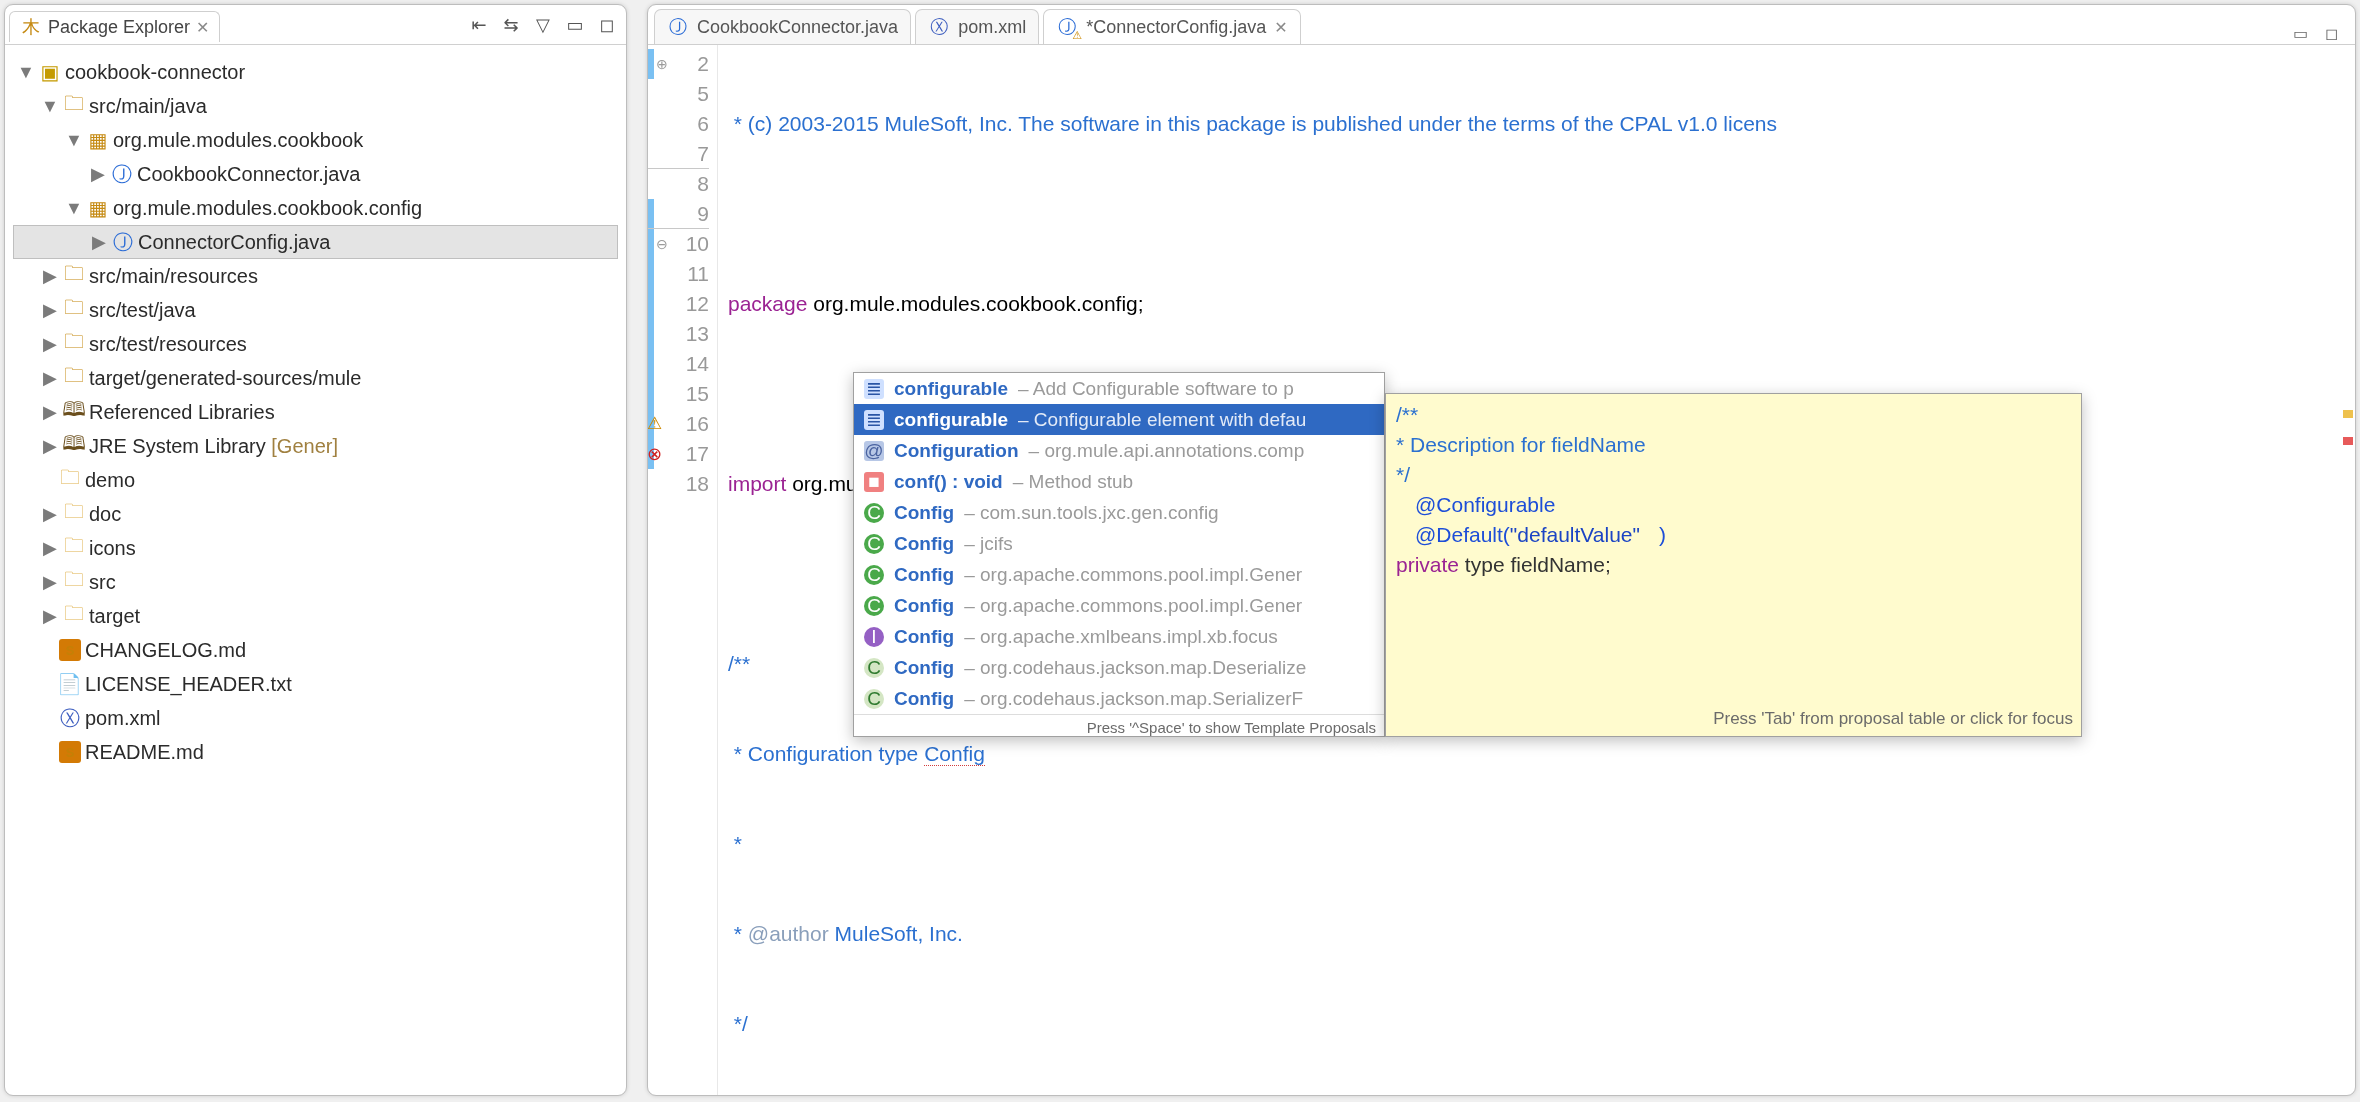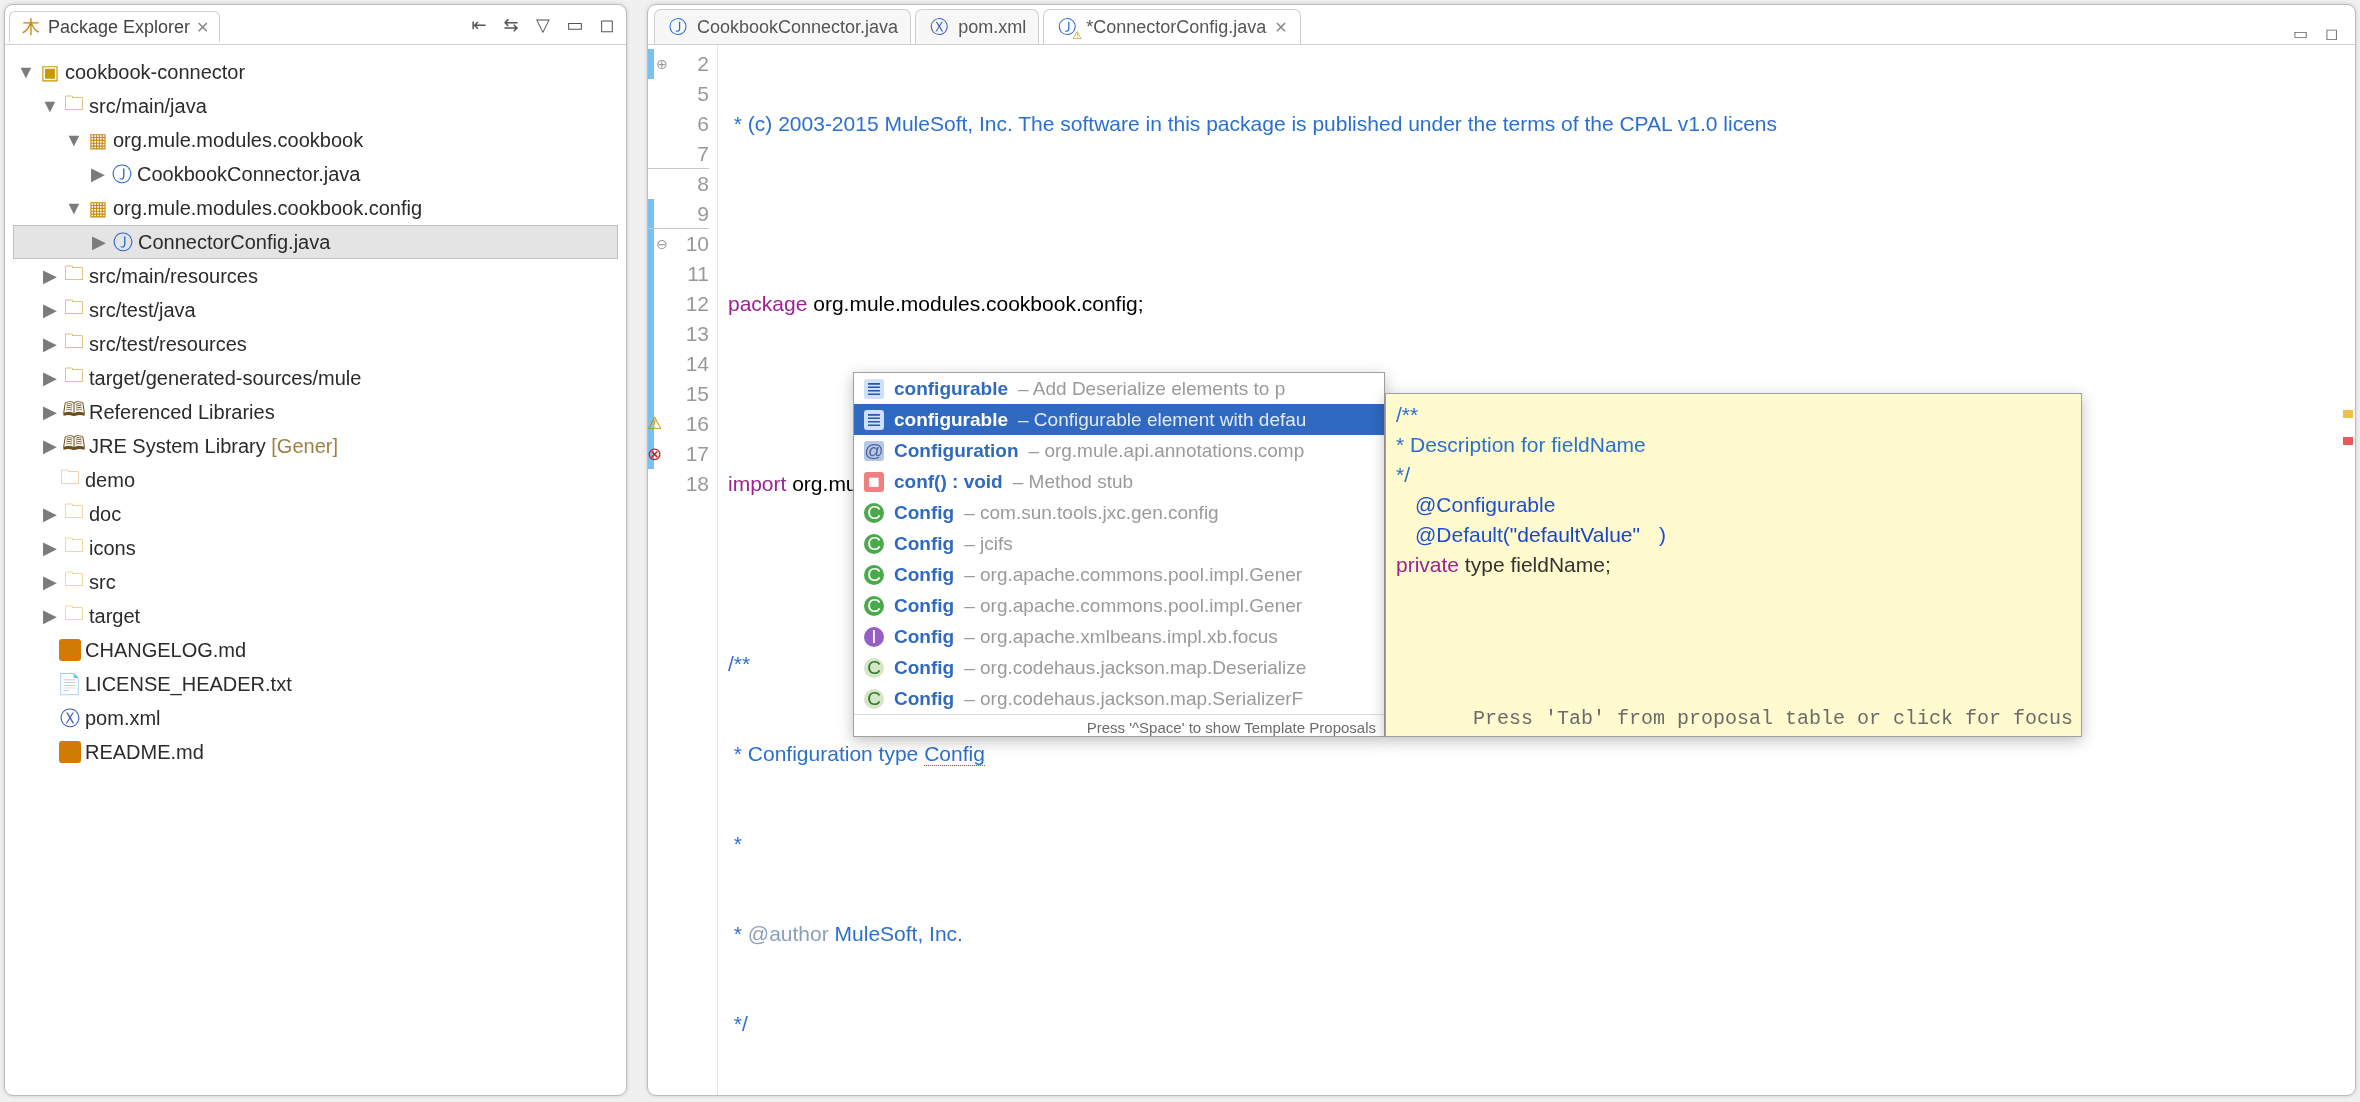--- a/index.html
+++ b/index.html
@@ -157,22 +157,22 @@
     font-size:21px; line-height:30px;
     padding:6px 10px;
     color:#333;
   }
   .doc-popup .dc{ color:#2b70d0;}
   .doc-popup .dk{ color:#9b2393;}
   .doc-popup .ds{ color:#1b44c4;}
   .doc-popup .dg{ color:#1d4ed8;margin-left:19px;}
   .doc-footer{
     position:absolute; bottom:2px; right:8px;
-    font-family:Liberation Mono, monospace;
-    font-size:20px; color:#6b6b6b;
+    font-family:Liberation Sans, sans-serif;
+    font-size:17px; color:#6b6b6b;
   }
 
 </style>
 </head>
 <body>
 
 <div class="pe-pane">
   <div class="pe-titlebar">
     <div class="pe-tab">
       <span class="icon i-pkgroot">⽊</span>
@@ -356,21 +356,21 @@
     <div class="overview-ruler">
       <div class="m warn" style="top:365px"></div>
       <div class="m err" style="top:392px"></div>
     </div>
 
     <div class="ca-popup">
       <div id="ca-list">
           <div class="ca-item">
             <span class="ca-icon ci-tpl">≣</span>
             <span class="ci-main">configurable</span>
-            <span class="ci-aux"> – Add Deserialize elements to p</span>
+            <span class="ci-aux"> – Add Configurable software to p</span>
           </div>
           <div class="ca-item selected">
             <span class="ca-icon ci-tpl">≣</span>
             <span class="ci-main">configurable</span>
             <span class="ci-aux"> – Configurable element with defau</span>
           </div>
           <div class="ca-item">
             <span class="ca-icon ci-ann">@</span>
             <span class="ci-main">Configuration</span>
             <span class="ci-aux"> – org.mule.api.annotations.comp</span>

